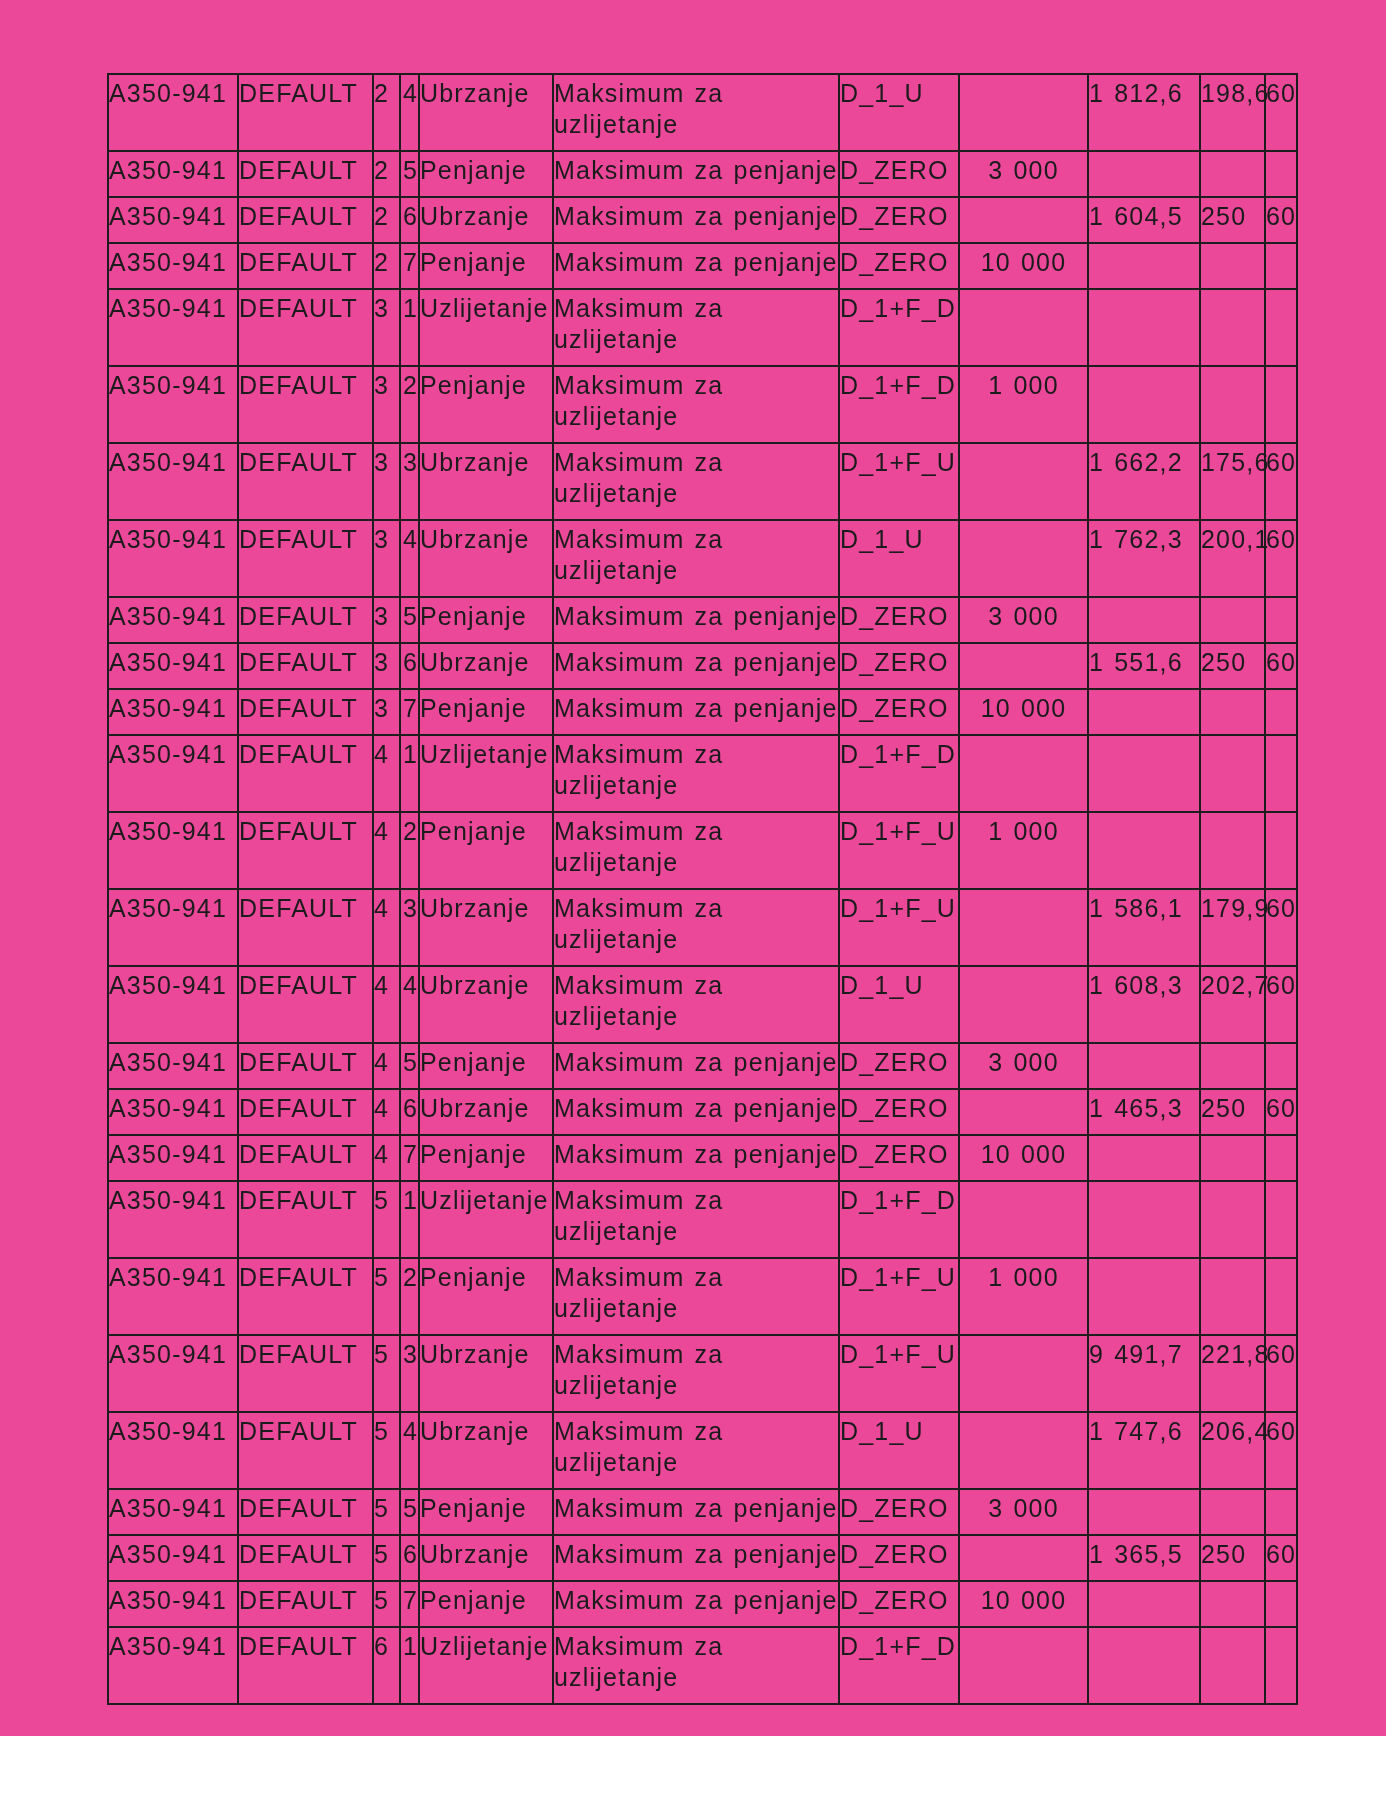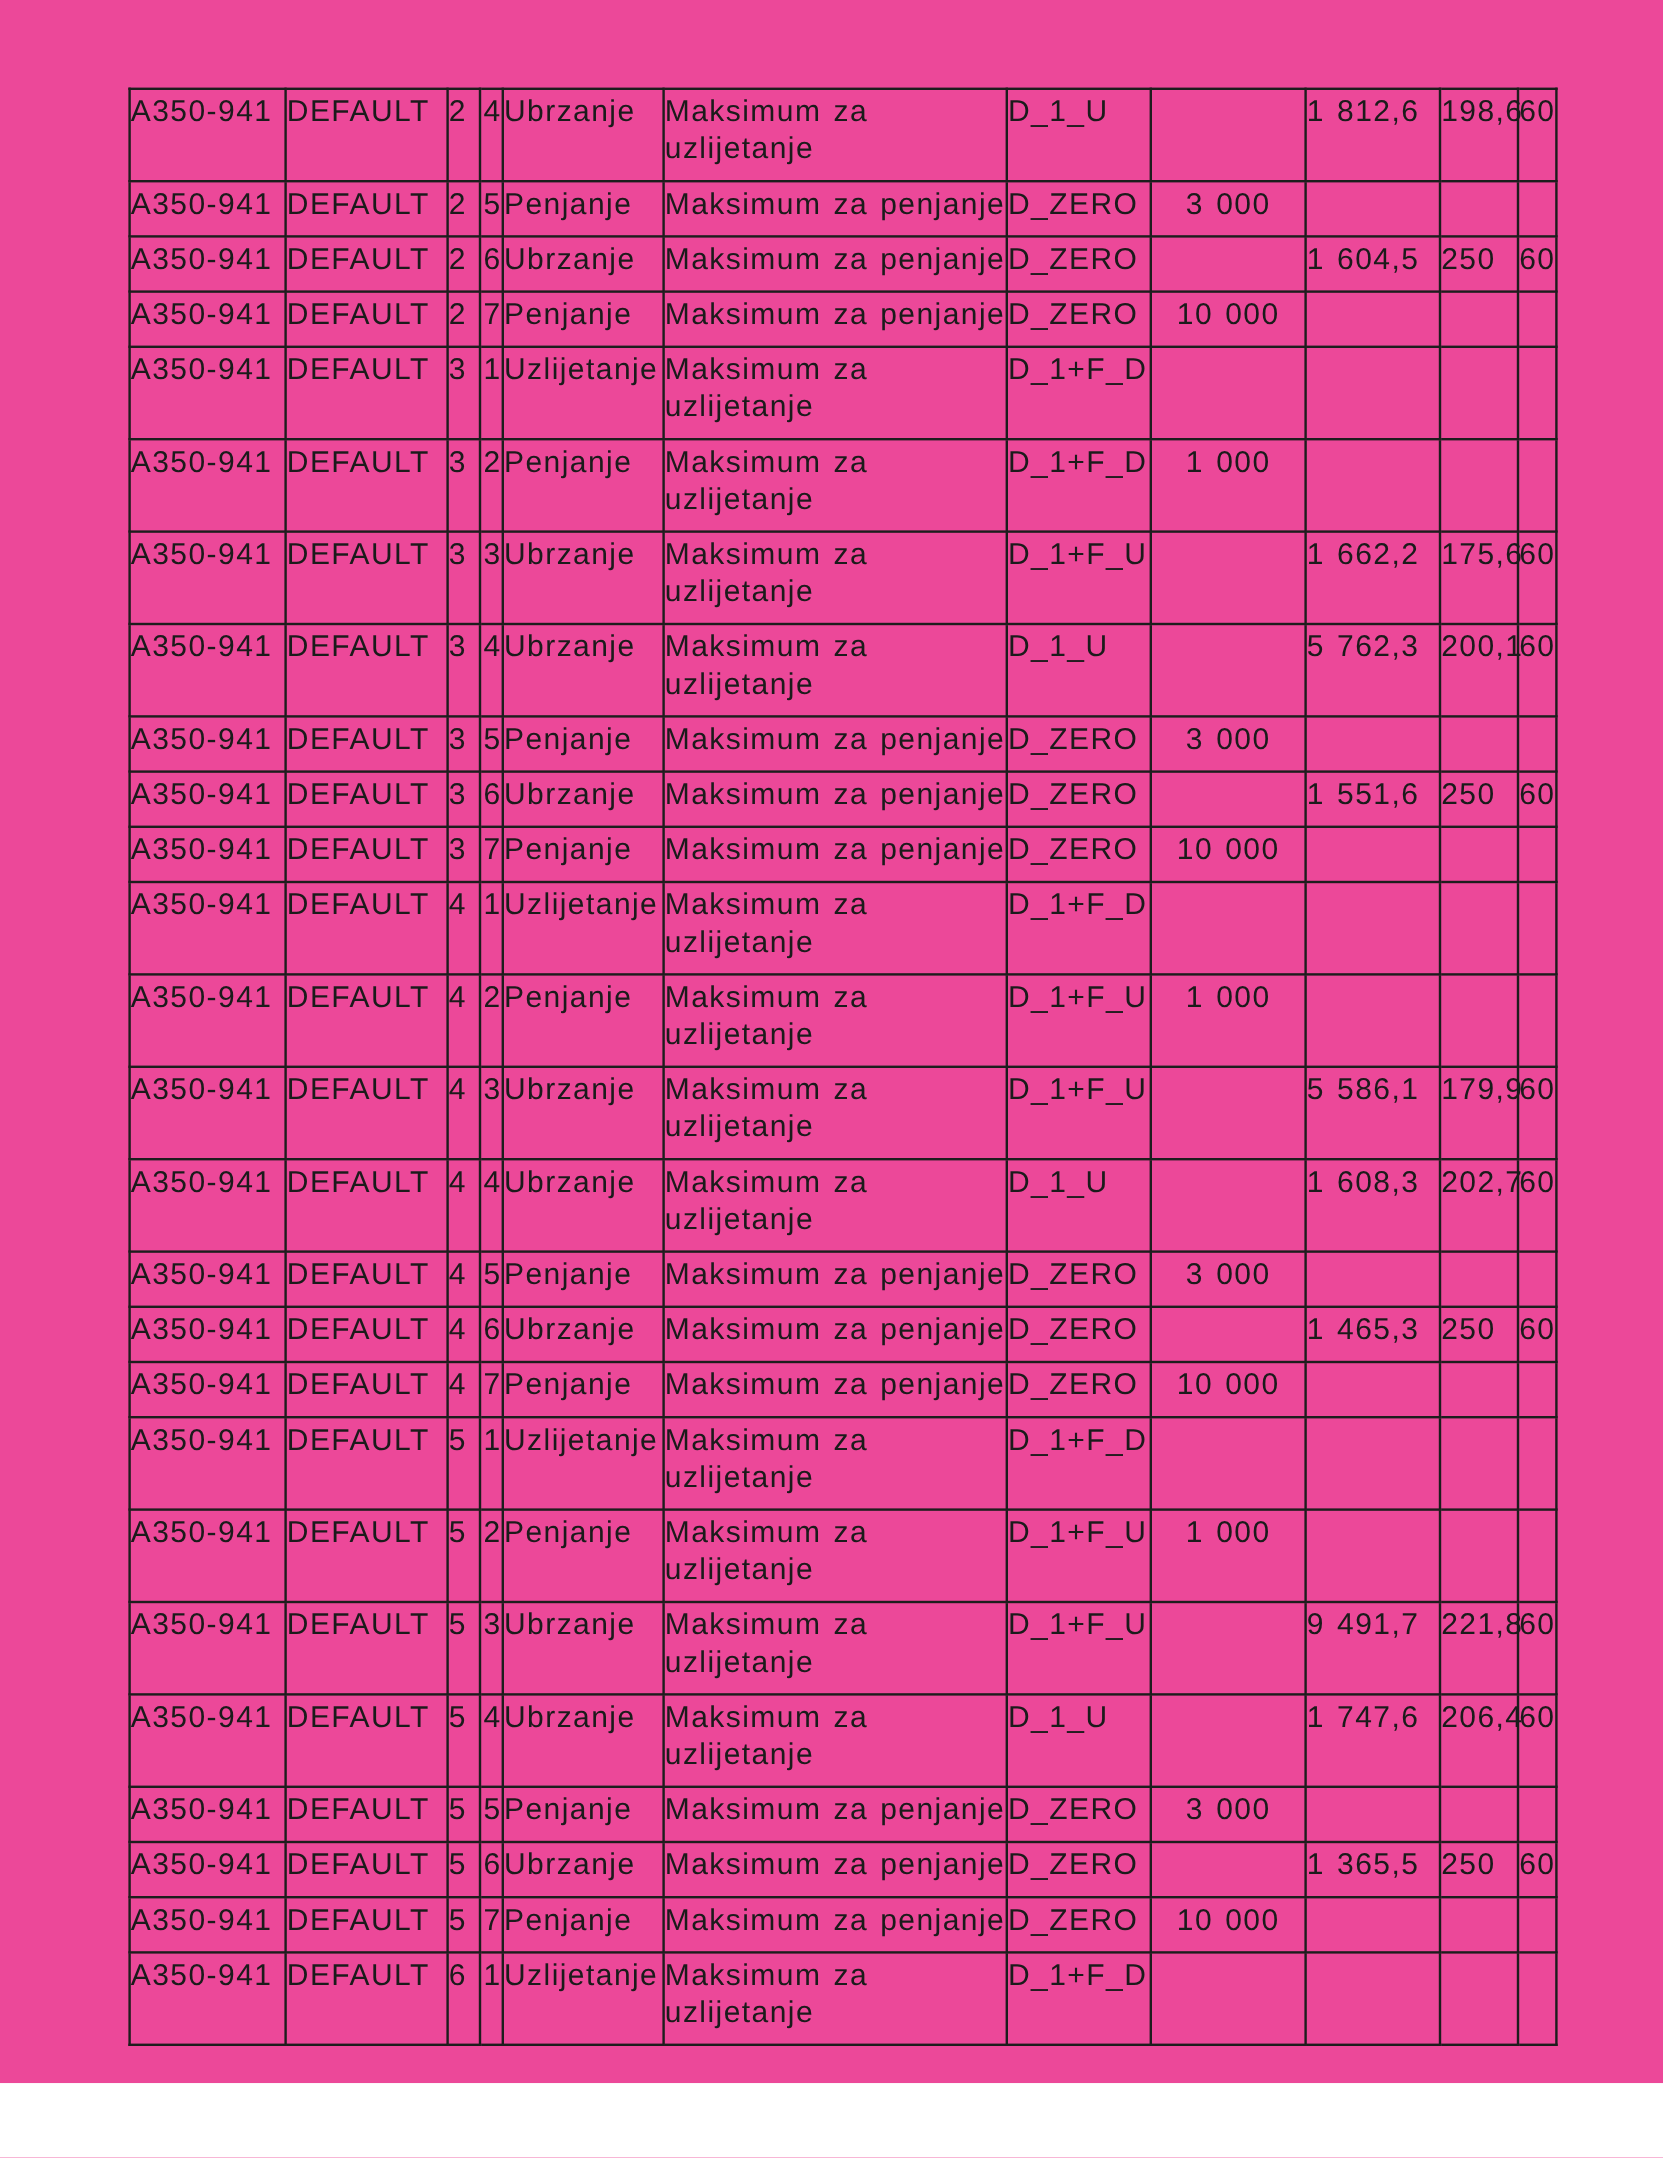--- a/index.html
+++ b/index.html
@@ -167,21 +167,21 @@
         </tr>
         <tr class="tall">
           <td class="c1">A350-941</td>
           <td class="c2">DEFAULT</td>
           <td class="c3">3</td>
           <td class="c4">4</td>
           <td class="c5">Ubrzanje</td>
           <td class="c6"><span class="wrap2">Maksimum za uzlijetanje</span></td>
           <td class="c7">D_1_U</td>
           <td class="c8"></td>
-          <td class="c9">5 762,3</td>
+          <td class="c9">1 762,3</td>
           <td class="c10">200,1</td>
           <td class="c11">60</td>
         </tr>
         <tr class="short">
           <td class="c1">A350-941</td>
           <td class="c2">DEFAULT</td>
           <td class="c3">3</td>
           <td class="c4">5</td>
           <td class="c5">Penjanje</td>
           <td class="c6">Maksimum za penjanje</td>
@@ -245,21 +245,21 @@
         </tr>
         <tr class="tall">
           <td class="c1">A350-941</td>
           <td class="c2">DEFAULT</td>
           <td class="c3">4</td>
           <td class="c4">3</td>
           <td class="c5">Ubrzanje</td>
           <td class="c6"><span class="wrap2">Maksimum za uzlijetanje</span></td>
           <td class="c7">D_1+F_U</td>
           <td class="c8"></td>
-          <td class="c9">5 586,1</td>
+          <td class="c9">1 586,1</td>
           <td class="c10">179,9</td>
           <td class="c11">60</td>
         </tr>
         <tr class="tall">
           <td class="c1">A350-941</td>
           <td class="c2">DEFAULT</td>
           <td class="c3">4</td>
           <td class="c4">4</td>
           <td class="c5">Ubrzanje</td>
           <td class="c6"><span class="wrap2">Maksimum za uzlijetanje</span></td>

